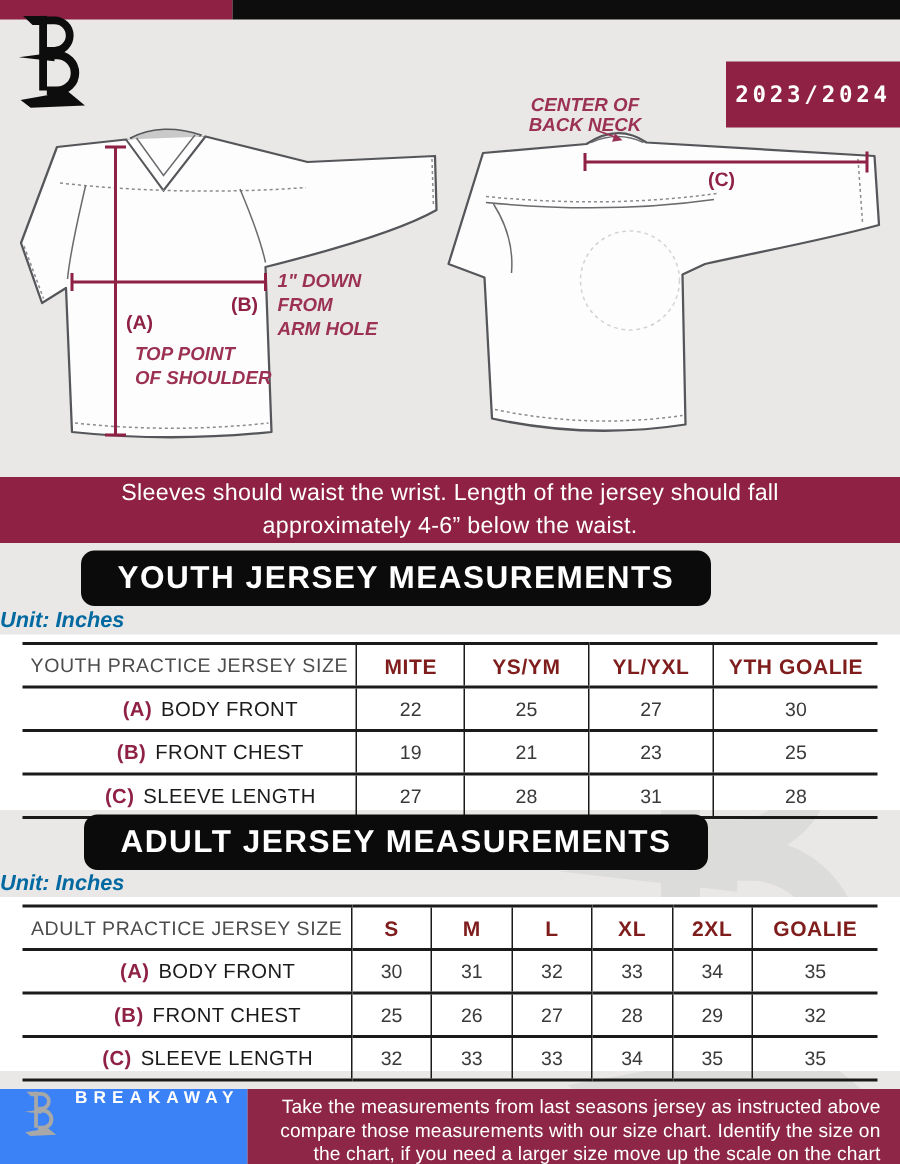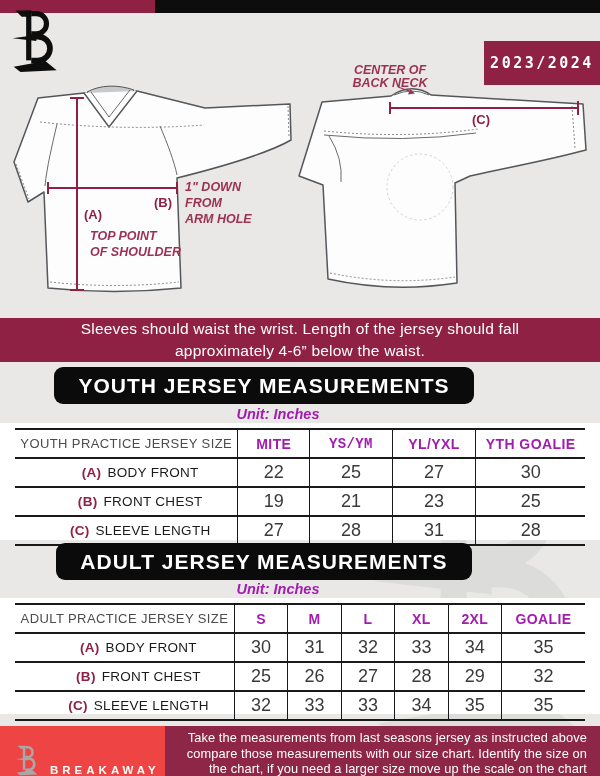--- a/index.html
+++ b/index.html
@@ -33,52 +33,52 @@
   .instruction-banner{position:absolute;left:0;top:318px;width:600px;height:44px;background:#8e2144;color:#fff;
             display:flex;flex-direction:column;align-items:center;justify-content:center;
             font-size:15.5px;line-height:1.42;letter-spacing:.2px;}
 
   
   .banner-wrap{position:absolute;left:0;width:528px;display:flex;justify-content:center;}
   .banner-wrap.youth{top:367px;}
   .banner-wrap.adult{top:543px;}
   .measure-banner{background:#0b0b0b;color:#fff;border-radius:9px;height:37px;line-height:37px;
             padding:0 24px;font-weight:bold;font-size:21px;letter-spacing:1px;white-space:nowrap;}
-  .unit{position:absolute;left:0;width:556px;text-align:center;font-style:italic;font-weight:bold;
-        font-size:14.5px;color:#a21caf;}
+  .unit{position:absolute;left:0;width:556px;text-align:left;font-style:italic;font-weight:bold;
+        font-size:14.5px;color:#0369a1;}
   .unit.youth{top:406px;} .unit.adult{top:581px;}
 
   
   .band{position:absolute;left:0;width:600px;background:#fff;}
   .band.youth{top:423px;height:117px;} .band.adult{top:598px;height:116px;}
 
   
   .watermark{position:absolute;left:370px;top:425px;opacity:.05;}
 
   
   table.size-table{position:absolute;left:15px;width:570px;border-collapse:collapse;table-layout:fixed;}
   table.size-table.youth{top:428px;} table.size-table.adult{top:603px;}
   .size-table th,.size-table td{height:27px;padding:0;border-bottom:2px solid #1a1a1a;}
   .size-table thead th{border-top:2px solid #1a1a1a;}
   .size-table th:not(:first-child),.size-table td:not(:first-child){border-left:1.8px solid #1a1a1a;}
   .size-table th.c-label{font-weight:normal;color:#4c4c4c;font-size:13px;letter-spacing:.4px;text-align:center;}
-  .size-table th.c-val{font-size:14px;color:#a21caf;letter-spacing:.4px;text-align:center;}
-  .size-table td.c-val{font-size:18px;color:#3a3a3a;text-align:center;}
+  .size-table th.c-val{font-size:14px;color:#7f1d1d;letter-spacing:.4px;text-align:center;}
+  .size-table td.c-val{font-size:13px;color:#3a3a3a;text-align:center;}
   .size-table td.c-label{text-align:center;padding-left:28px;font-size:13.5px;color:#1b1b1b;letter-spacing:.3px;box-sizing:border-box;}
   .size-table td.c-label .key{color:#8e2144;font-weight:bold;margin-right:6px;}
   table.youth th:nth-child(1){width:39.3%;} table.youth th:nth-child(2){width:12.5%;}
-  table.youth th:nth-child(3){width:14.4%;font-family:Liberation Mono, monospace;} table.youth th:nth-child(4){width:14.6%;}
+  table.youth th:nth-child(3){width:14.4%;} table.youth th:nth-child(4){width:14.6%;}
   table.youth th:nth-child(5){width:19.2%;}
   table.adult th:nth-child(1){width:38.8%;} table.adult th:nth-child(2),table.adult th:nth-child(3),
   table.adult th:nth-child(4),table.adult th:nth-child(5),table.adult th:nth-child(6){width:9.3%;}
   table.adult th:nth-child(7){width:14.7%;}
 
   
-  .footer-black{position:absolute;left:0;top:726px;width:165px;height:50px;background:#ef4444;
-                display:flex;align-items:flex-end;}
+  .footer-black{position:absolute;left:0;top:726px;width:165px;height:50px;background:#3b82f6;
+                display:flex;align-items:flex-start;}
   .footer-logo{margin-left:16px;}
   .footer-brand{color:#fff;font-size:11.5px;font-weight:600;letter-spacing:4px;margin-left:9px;}
   .footer-maroon{position:absolute;left:165px;top:726px;width:435px;height:50px;background:#8e2747;
                  box-sizing:border-box;padding:4px 13px 0 13px;overflow:hidden;text-align:right;}
   .footer-note{color:#fff;font-size:12.8px;line-height:1.22;letter-spacing:.1px;}
 </style>
 </head>
 <body>
 
 <div class="page">

